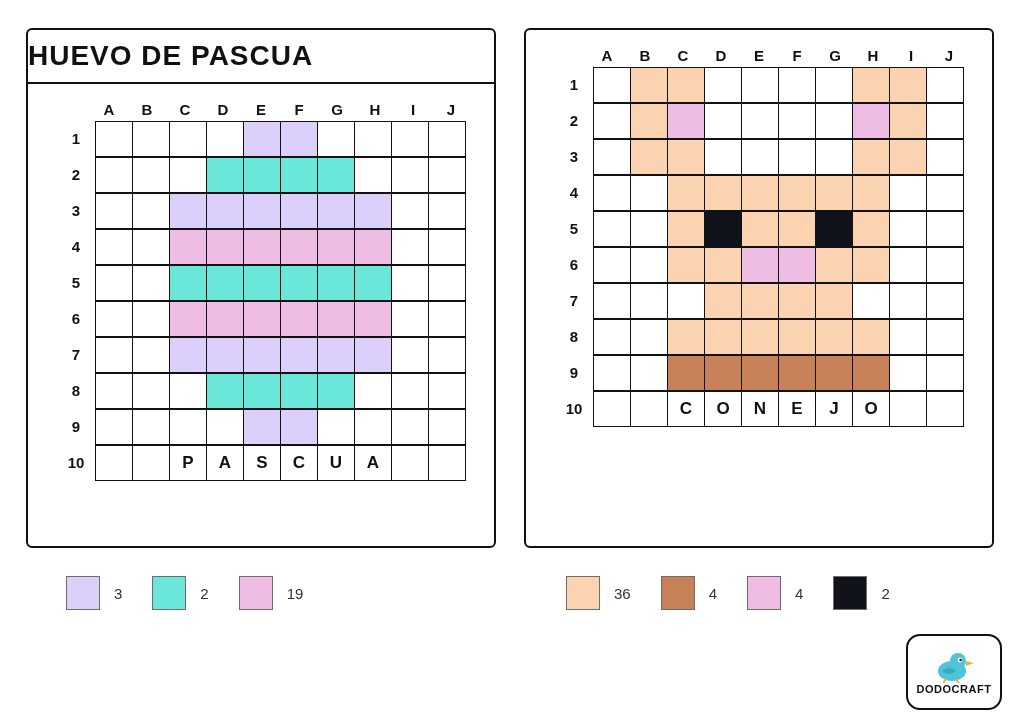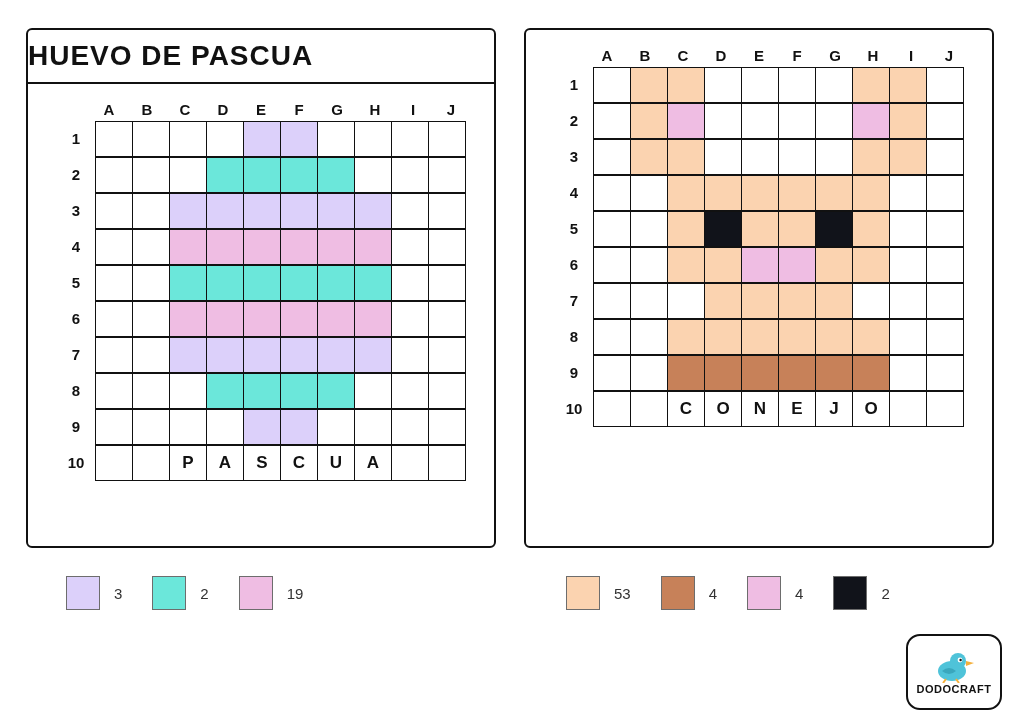--- a/index.html
+++ b/index.html
@@ -455,21 +455,21 @@
       <div class="legend-count">2</div>
     </div>
     <div class="legend-item">
       <div class="swatch" style="background: rgb(239, 189, 227);"></div>
       <div class="legend-count">19</div>
     </div>
   </div>
 <div class="legend" id="legend-right">
     <div class="legend-item">
       <div class="swatch" style="background: rgb(251, 211, 176);"></div>
-      <div class="legend-count">53</div>
+      <div class="legend-count">36</div>
     </div>
     <div class="legend-item">
       <div class="swatch" style="background: rgb(199, 129, 89);"></div>
       <div class="legend-count">4</div>
     </div>
     <div class="legend-item">
       <div class="swatch" style="background: rgb(239, 189, 227);"></div>
       <div class="legend-count">4</div>
     </div>
     <div class="legend-item">

